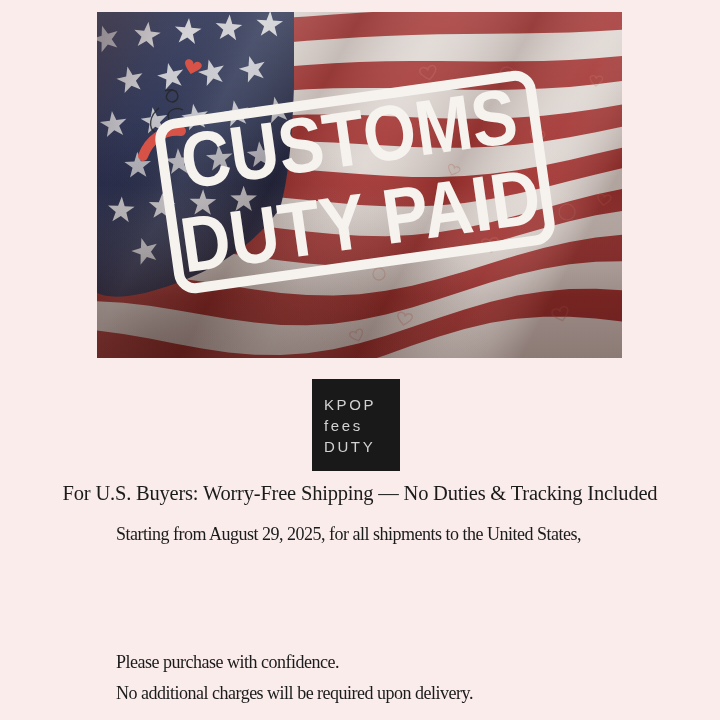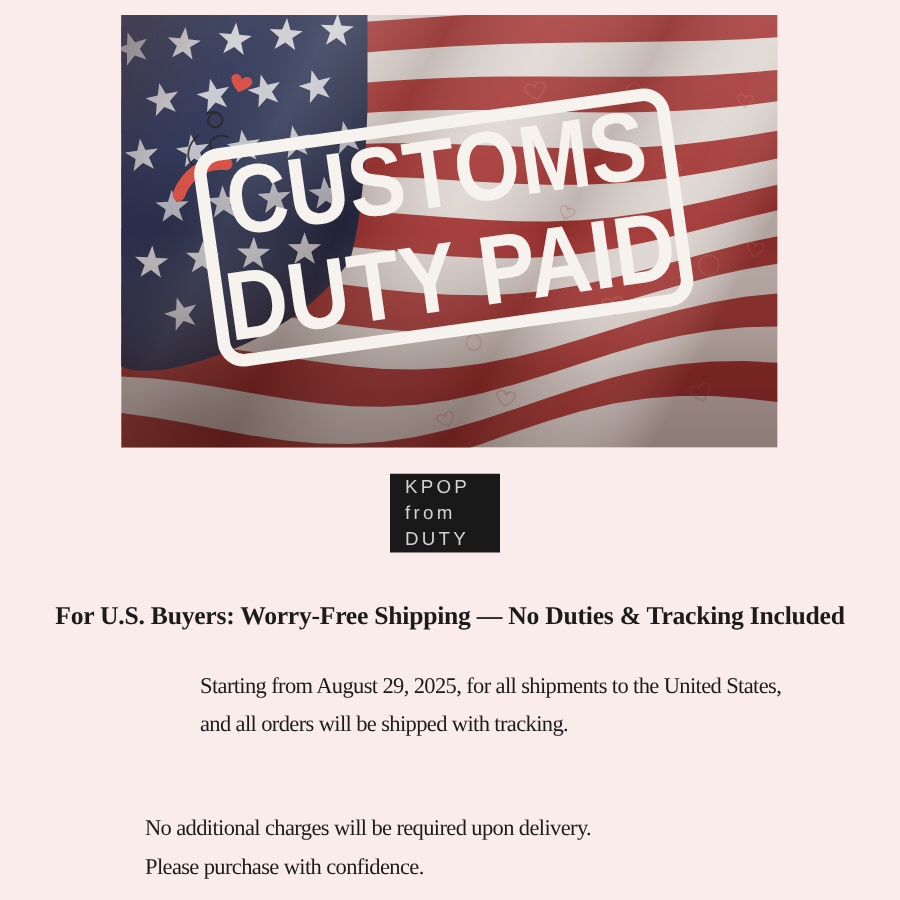--- a/index.html
+++ b/index.html
@@ -14,42 +14,42 @@
     position:absolute;left:97px;top:12px;width:525px;height:346px;
   }
   .flag-banner svg{display:block;width:100%;height:100%;}
   .stamp-text{
     font-family:"Liberation Sans", sans-serif;
     font-weight:bold;
     font-size:78px;
     fill:#f6f3ef;
   }
   .logo{
-    position:absolute;left:312px;top:379px;width:88px;height:63px;
+    position:absolute;left:312px;top:379px;width:88px;height:92px;
     background:#191919;
     box-sizing:border-box;
     display:flex;flex-direction:column;justify-content:center;
     padding-left:12px;
     font-family:"Liberation Sans", sans-serif;
     font-size:15px;line-height:21px;letter-spacing:2.6px;
     color:#d4d1d4;
   }
   .headline{
     position:absolute;left:0;top:482px;width:720px;
     margin:0;text-align:center;
-    font-size:20.5px;font-weight:bold;letter-spacing:-0.2px;
+    font-size:20.5px;font-weight:normal;letter-spacing:-0.2px;
     color:#1b1b1b;
   }
   .body-text{
     position:absolute;left:116px;width:560px;
     font-size:18px;letter-spacing:-0.5px;
     color:#1b1b1b;
   }
   .body-text .line{line-height:31px;}
-  .para-1{top:533px;margin-left:44px;}
+  .para-1{top:519px;}
   .para-2{top:647px;}
 </style>
 </head>
 <body>
 
 <div class="page" style="background: rgb(249, 236, 235);">
 
   <div class="flag-banner">
     <svg id="flag-svg" viewBox="0 0 525 346" preserveAspectRatio="none">
       <defs>
@@ -147,29 +147,28 @@
       <g id="stamp-group" transform="rotate(-8 258 170)">
         <rect x="71" y="87" width="374" height="166" rx="16" fill="none" stroke="#f6f3ef" stroke-width="10"></rect>
         <text x="258" y="153" text-anchor="middle" textLength="338" lengthAdjust="spacingAndGlyphs" class="stamp-text" fill="#f6f3ef">CUSTOMS</text>
         <text x="258" y="236" text-anchor="middle" textLength="362" lengthAdjust="spacingAndGlyphs" class="stamp-text" fill="#f6f3ef">DUTY PAID</text>
       </g>
     </svg>
   </div>
 
   <div class="logo" style="background: rgb(25, 25, 25); color: rgb(212, 209, 212);">
     <div>KPOP</div>
-    <div>from</div>
+    <div>fees</div>
     <div>DUTY</div>
   </div>
 
   <h1 class="headline">For U.S. Buyers: Worry-Free Shipping — No Duties &amp; Tracking Included</h1>
 
   <div class="body-text para-1">
     <div class="line">Starting from August 29, 2025, for all shipments to the United States,</div>
-    <div class="line">and all orders will be shipped with tracking.</div>
   </div>
 
   <div class="body-text para-2">
+    <div class="line">Please purchase with confidence.</div>
     <div class="line">No additional charges will be required upon delivery.</div>
-    <div class="line">Please purchase with confidence.</div>
   </div>
 
 </div>
 
 </body></html>

